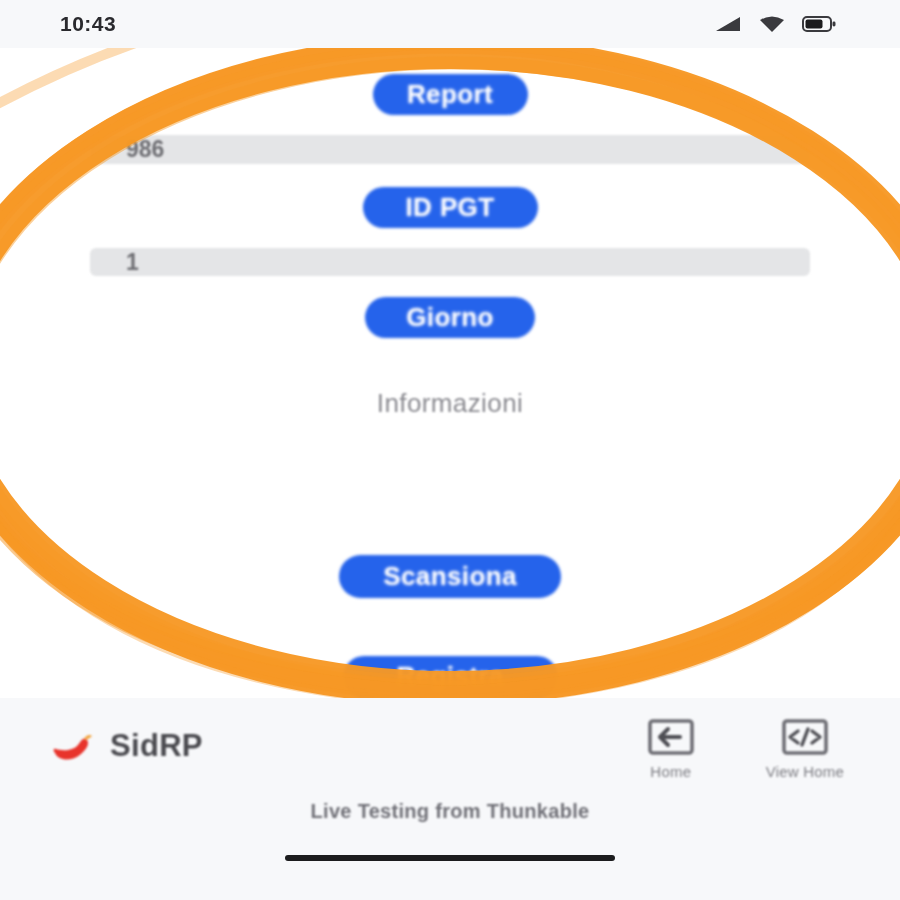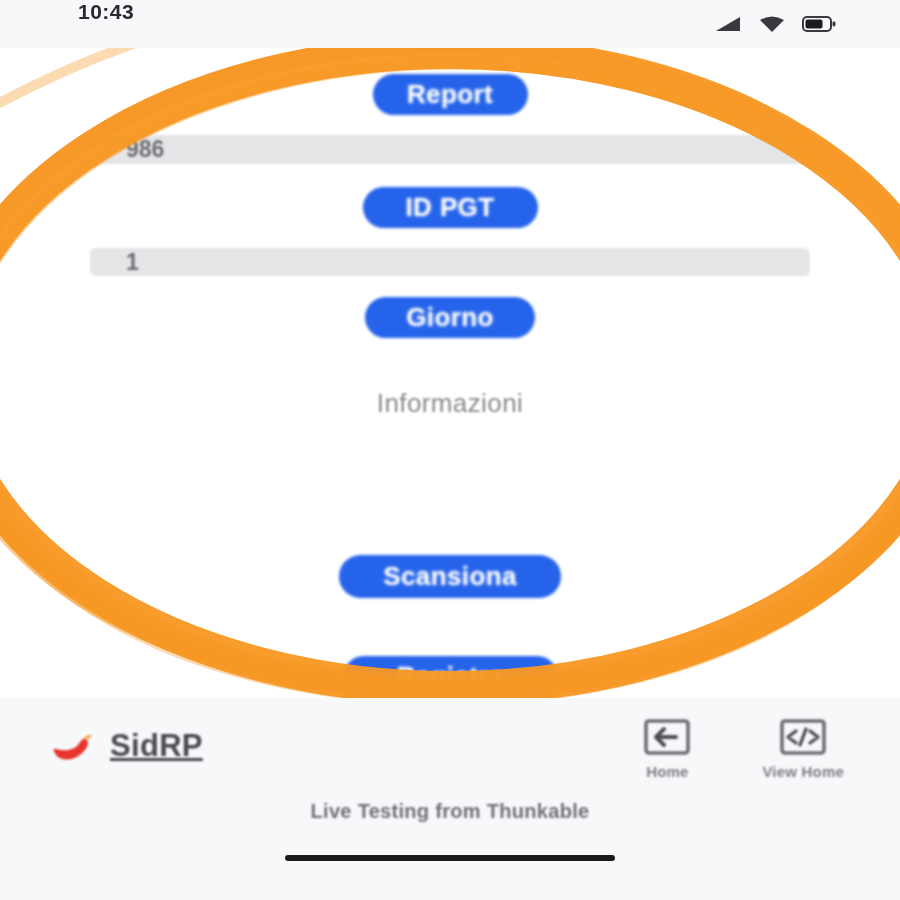--- a/index.html
+++ b/index.html
@@ -14,22 +14,22 @@
   .phone{
     position:absolute;inset:0;
     background:#ffffff;
     display:flex;flex-direction:column;
   }
 
   
   .statusbar{
     height:48px;flex:0 0 48px;
     background:#f7f8fa;
-    display:flex;justify-content:space-between;
-    padding:0 64px 0 78px;
+    display:flex;align-items:center;justify-content:space-between;
+    padding:0 64px 0 60px;
     box-sizing:border-box;
     position:relative;z-index:4;gap:24px;
   }
   .status-time{
     font-size:21px;font-weight:bold;color:#2a2a2e;
     letter-spacing:.5px;
     filter:blur(.7px);
   }
   .status-icons{display:flex;align-items:center;gap:17px;filter:blur(.7px);}
   .ico-signal{display:block;}
@@ -114,29 +114,29 @@
   }
   .bb-top{
     height:96px;
     display:flex;align-items:center;
     padding:0 56px 0 48px;
     box-sizing:border-box;
     justify-content:space-between;
   }
   .brand{display:flex;align-items:center;gap:16px;filter:blur(.8px);}
   .brand-name{
-    font-size:31px;font-weight:bold;color:#4a4a4f;letter-spacing:.3px;text-decoration:underline;
+    font-size:31px;font-weight:bold;color:#4a4a4f;letter-spacing:.3px;
   }
   .bb-actions{display:flex;align-items:flex-start;gap:68px;}
   .bb-action{
     display:flex;flex-direction:column;align-items:center;gap:2px;
     cursor:pointer;filter:blur(.9px);
   }
   .bb-action-label{
-    font-size:15px;color:#7d7d83;font-weight:bold;letter-spacing:.2px;
+    font-size:15px;color:#7d7d83;font-weight:normal;letter-spacing:.2px;
   }
   .footnote{
     text-align:center;
     font-size:20px;font-weight:bold;color:#6f6f76;
     letter-spacing:.3px;
     margin-top:6px;
     filter:blur(1px);
   }
   .home-indicator{
     width:330px;height:6px;border-radius:4px;

